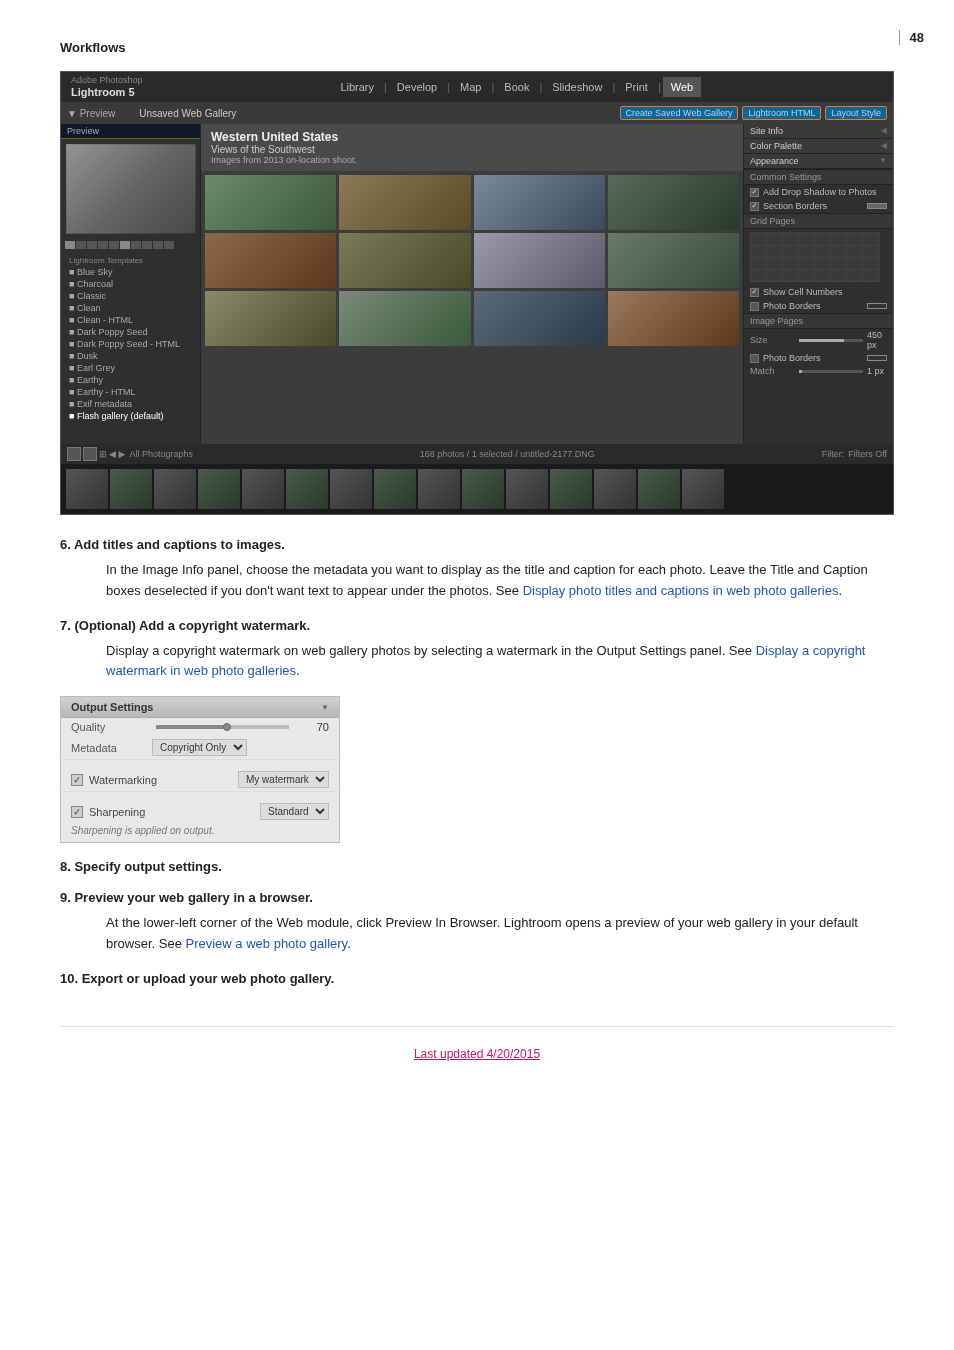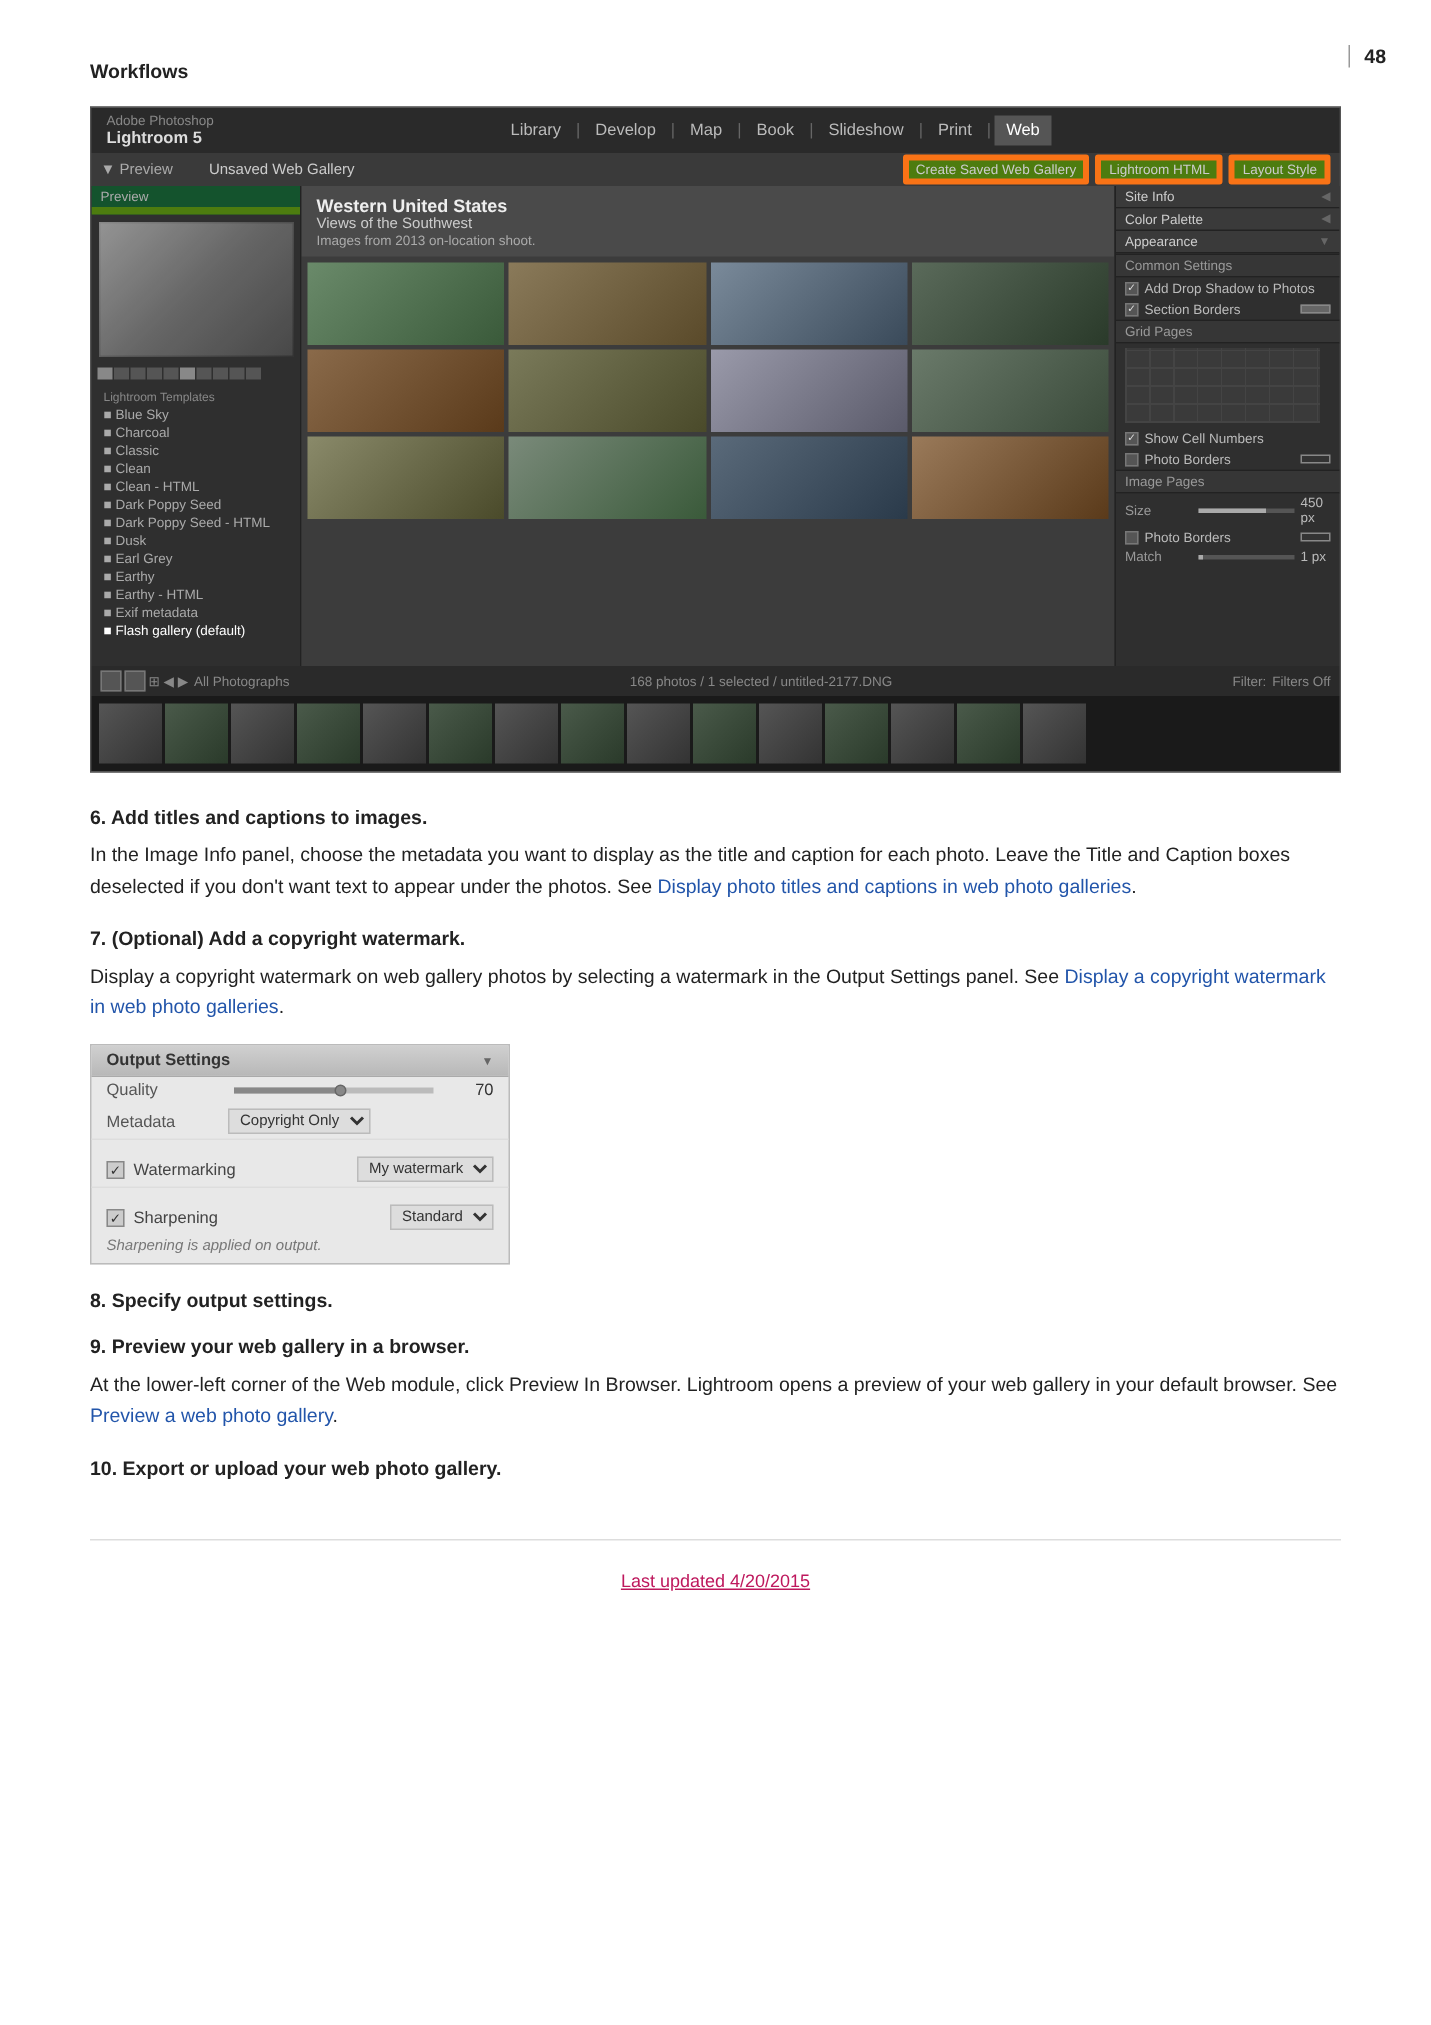--- a/index.html
+++ b/index.html
@@ -89,46 +89,46 @@
       align-items: center;
       padding: 3px 6px;
       height: 22px;
       gap: 4px;
     }
     .lr-toolbar-text {
       color: #aaa;
       font-size: 10px;
     }
     .lr-toolbar-btn {
-      background: #4d7c0f;
+      background: #0369a1;
       color: #ccc;
       font-size: 9px;
       padding: 1px 5px;
-      border: 4px solid #f97316;
+      border: 1px solid #f97316;
       border-radius: 2px;
     }
 
     .lr-main {
       display: flex;
       height: 320px;
     }
 
     .lr-left-panel {
       width: 140px;
       background: #2f2f2f;
       border-right: 1px solid #222;
       overflow: hidden;
     }
 
     .lr-preview-header {
-      background: #14532d;
+      background: #0f172a;
       color: #aaa;
       font-size: 9px;
       padding: 2px 6px;
-      border-bottom: 5px solid #4d7c0f;
+      border-bottom: 1px solid #4d7c0f;
     }
 
     .lr-preview-img {
       width: 130px;
       height: 90px;
       margin: 5px;
       background: linear-gradient(135deg, #888 0%, #555 50%, #333 100%);
       display: flex;
       align-items: center;
       justify-content: center;
@@ -338,20 +338,21 @@
     }
     .lr-film-item:nth-child(odd) { background: linear-gradient(135deg, #555, #333); }
     .lr-film-item:nth-child(even) { background: linear-gradient(135deg, #4a5a4a, #2a3a2a); }
 
     
     .body-text {
       font-size: 13px;
       line-height: 1.6;
       color: #222;
       margin-bottom: 14px;
+      margin-left: 46px;
     }
 
     .link-text {
       color: #2255aa;
       text-decoration: none;
     }
 
     .step-heading {
       font-size: 13px;
       font-weight: bold;

